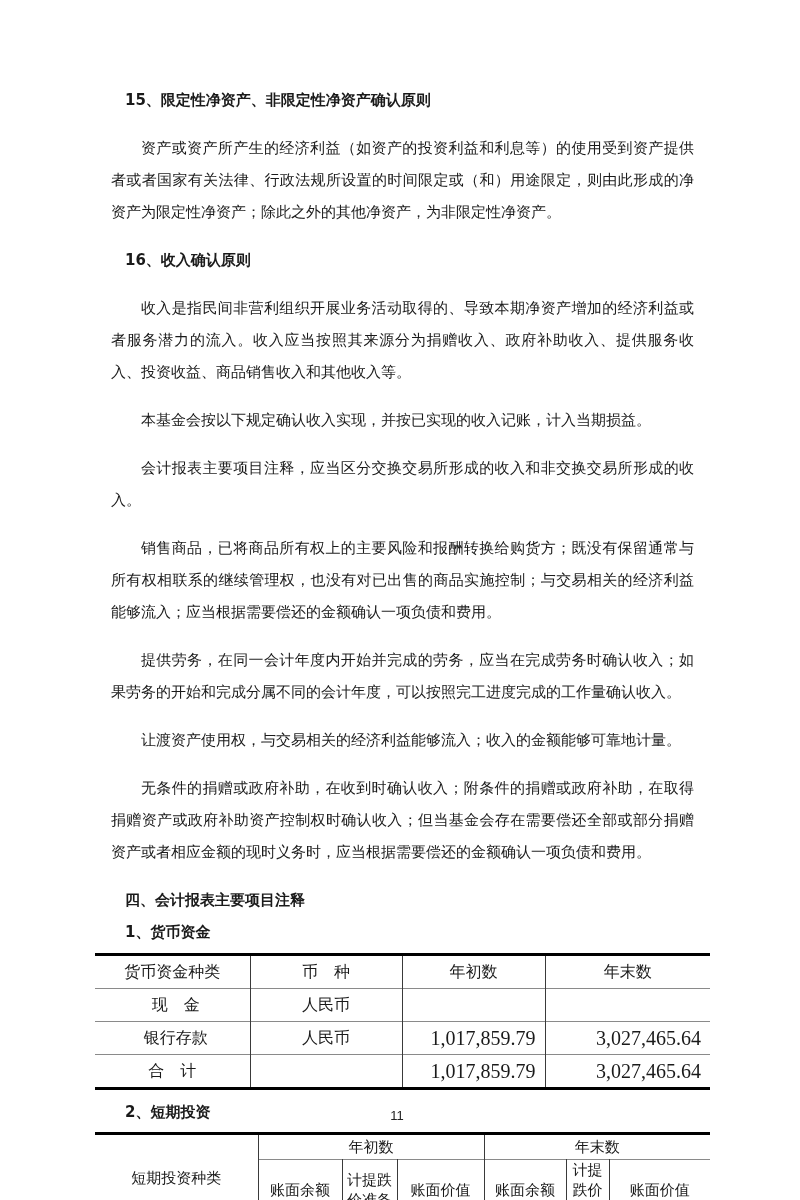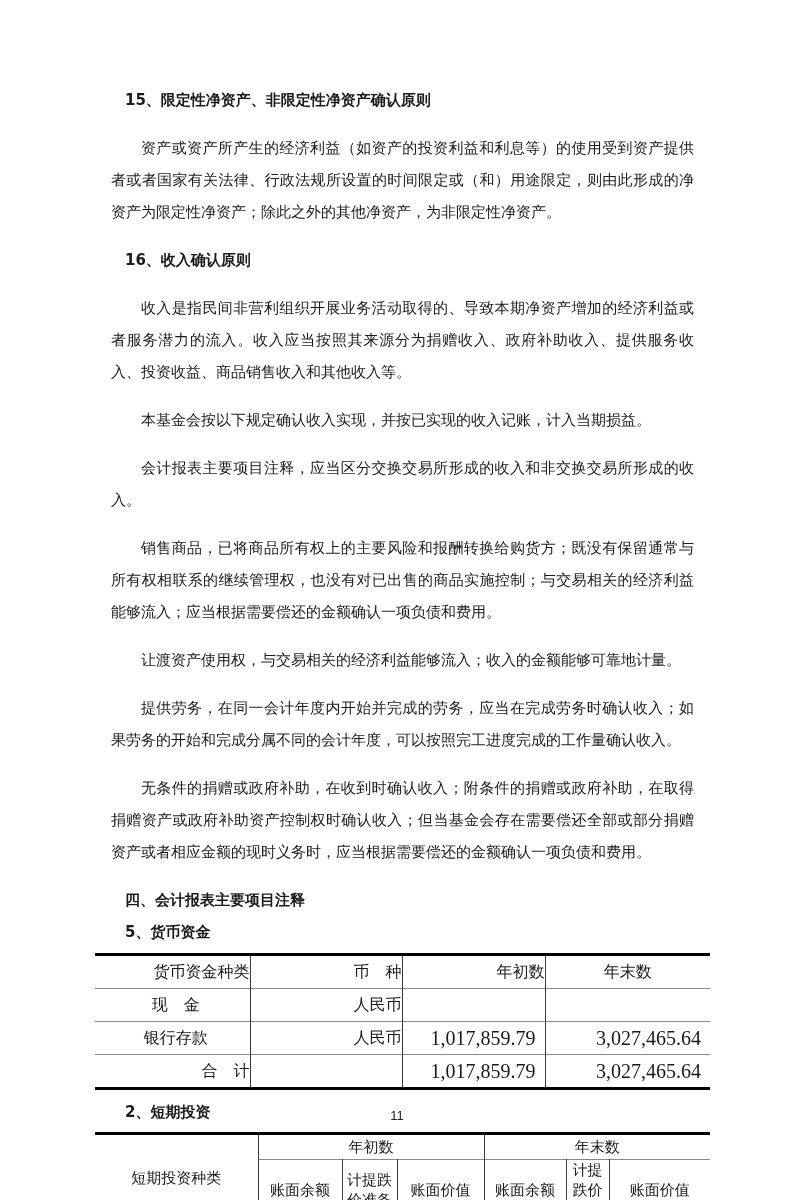--- a/index.html
+++ b/index.html
@@ -28,21 +28,21 @@
     line-height: 32px;
   }
   p.para { margin: 16px; text-indent: 2em; }
 
   table { border-collapse: collapse; width: 615px; table-layout: fixed; text-align: center; }
   td, th { padding: 0; font-weight: normal; overflow: hidden; }
 
   
   .t1 { margin-top: 5px; border-top: 3px solid #000; border-bottom: 3px solid #000; font-size: 16px; }
   .t1 tr { height: 26px; }
-  .t1 .vline { border-right: 1px solid #3a3a3a; text-align: right; }
+  .t1 .vline { border-right: 1px solid #3a3a3a; }
   .t1 tr + tr td { border-top: 1px solid #8a8a8a; }
   .t1 .left  { text-align: center; padding-left: 7px; }
   .t1 .right { text-align: right; padding-right: 9px; }
   .num { font-family: Liberation Serif, serif; font-size: 20px; }
 
   
   .t2 { margin-top: 4px; border-top: 3px solid #000; border-bottom: 3px solid #000; font-size: 15px; line-height: 20px; }
   .t2 .vline { border-right: 1px solid #3a3a3a; }
   .t2 .hline { border-top: 1px solid #8a8a8a; }
   .t2 .group { height: 26px; }
@@ -65,26 +65,26 @@
 <div class="content">
 
   <div class="heading">15、限定性净资产、非限定性净资产确认原则</div>
   <p class="para">资产或资产所产生的经济利益（如资产的投资利益和利息等）的使用受到资产提供者或者国家有关法律、行政法规所设置的时间限定或（和）用途限定，则由此形成的净资产为限定性净资产；除此之外的其他净资产，为非限定性净资产。</p>
 
   <div class="heading">16、收入确认原则</div>
   <p class="para">收入是指民间非营利组织开展业务活动取得的、导致本期净资产增加的经济利益或者服务潜力的流入。收入应当按照其来源分为捐赠收入、政府补助收入、提供服务收入、投资收益、商品销售收入和其他收入等。</p>
   <p class="para">本基金会按以下规定确认收入实现，并按已实现的收入记账，计入当期损益。</p>
   <p class="para">会计报表主要项目注释，应当区分交换交易所形成的收入和非交换交易所形成的收入。</p>
   <p class="para">销售商品，已将商品所有权上的主要风险和报酬转换给购货方；既没有保留通常与所有权相联系的继续管理权，也没有对已出售的商品实施控制；与交易相关的经济利益能够流入；应当根据需要偿还的金额确认一项负债和费用。</p>
+  <p class="para">提供劳务，在同一会计年度内开始并完成的劳务，应当在完成劳务时确认收入；如果劳务的开始和完成分属不同的会计年度，可以按照完工进度完成的工作量确认收入。</p>
   <p class="para">让渡资产使用权，与交易相关的经济利益能够流入；收入的金额能够可靠地计量。</p>
-  <p class="para">提供劳务，在同一会计年度内开始并完成的劳务，应当在完成劳务时确认收入；如果劳务的开始和完成分属不同的会计年度，可以按照完工进度完成的工作量确认收入。</p>
   <p class="para">无条件的捐赠或政府补助，在收到时确认收入；附条件的捐赠或政府补助，在取得捐赠资产或政府补助资产控制权时确认收入；但当基金会存在需要偿还全部或部分捐赠资产或者相应金额的现时义务时，应当根据需要偿还的金额确认一项负债和费用。</p>
 
   <div class="heading">四、会计报表主要项目注释</div>
-  <div class="heading">5、货币资金</div>
+  <div class="heading">1、货币资金</div>
 
   <table class="t1">
     <colgroup>
         <col style="width:155px">
         <col style="width:152px">
         <col style="width:143px">
         <col style="width:165px">
       </colgroup>
     <tbody>
         <tr>

